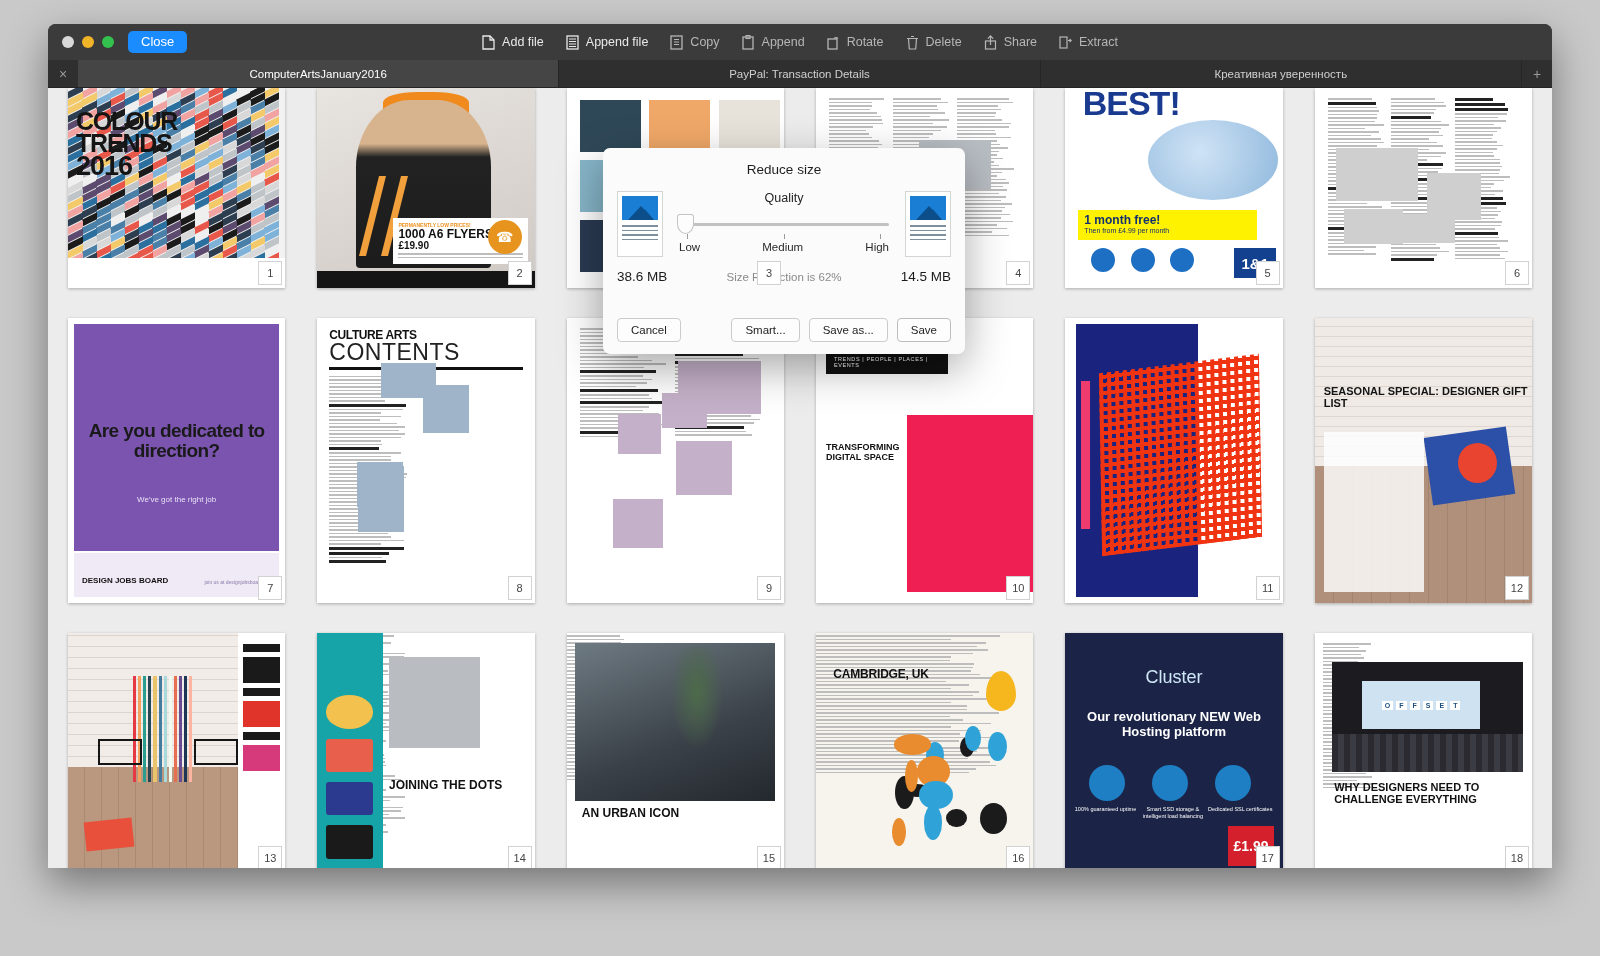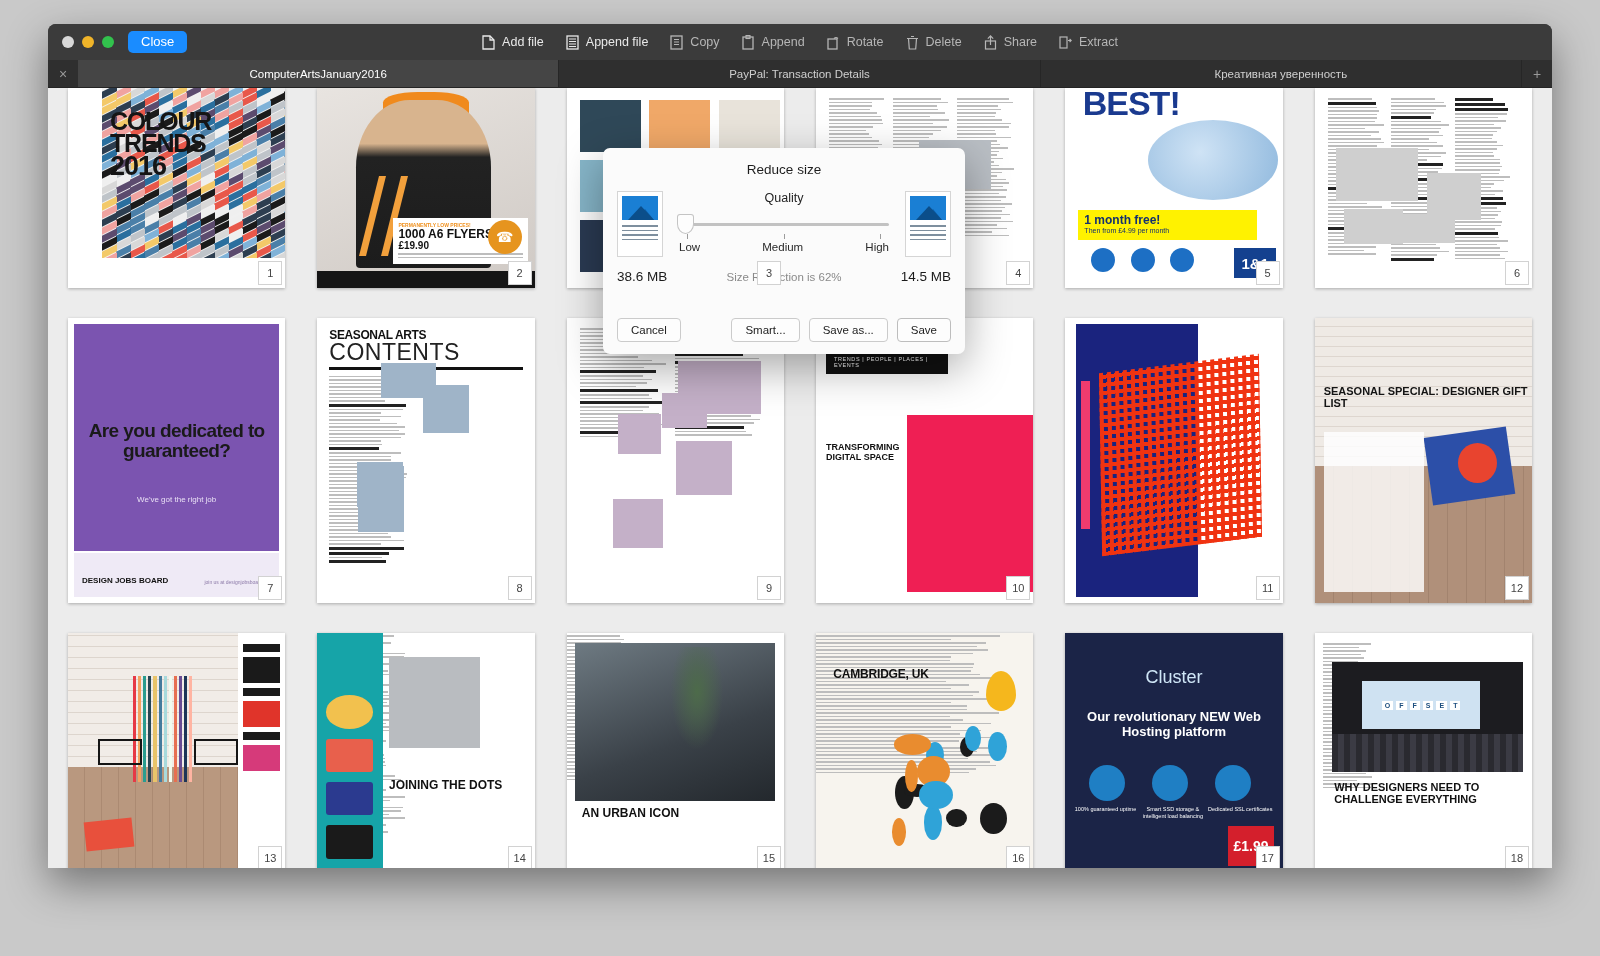--- a/index.html
+++ b/index.html
@@ -78,21 +78,21 @@
   .r2 .thumb{height:285px;}
   .r3 .thumb{height:240px;}
   .pgnum{
     position:absolute;right:3px;bottom:3px;width:24px;height:24px;
     background:#fff;border:1px solid #d2d2d2;color:#444;
     font-size:11px;display:flex;align-items:center;justify-content:center;
     z-index:5;
   }
 
   
-  .pg{position:absolute;inset:0;margin-left:34px;}
+  .pg{position:absolute;inset:0;}
   .txtline{background:#bdbdbd;height:1.5px;margin:2px 0;}
 
   
   .chev{position:absolute;inset:0;overflow:hidden;background:#f2f2f2;}
   .chev i{position:absolute;width:15px;height:7px;transform:skewY(-26deg);}
   .ct-text{position:absolute;left:8px;top:22px;color:#151515;}
   .ct-text .a{font-size:25px;font-weight:800;line-height:.88;letter-spacing:-1.2px;}
   .ct-text .b{font-size:27px;font-weight:800;line-height:.9;letter-spacing:-1px;}
   .ct-foot{position:absolute;left:0;right:0;bottom:0;height:30px;background:#fff;}
 
@@ -1128,34 +1128,34 @@
                 <div style="position: absolute; left: 9.9578%; top: 29.7754%; width: 37.694%; height: 26.9282%; background: rgb(207, 207, 207);"></div>
               </div>
           </div>
           <div class="pgnum">6</div>
         </div>
 
         <div class="cell r2">
           <div class="thumb">
             <div class="p7">
               <div class="box"></div>
-              <div class="q">Are you dedicated to guaranteed?</div>
+              <div class="q">Are you dedicated to direction?</div>
               <div class="sub">We've got the right job</div>
               <div class="foot"></div>
               <div class="logo">DESIGN JOBS BOARD</div>
               <div class="url">join us at designjobsboard.com</div>
             </div>
           </div>
           <div class="pgnum">7</div>
         </div>
 
         <div class="cell r2">
           <div class="thumb">
             <div class="p8">
-              <div class="ca">SEASONAL ARTS</div>
+              <div class="ca">CULTURE ARTS</div>
               <div class="cont">CONTENTS</div>
               <div class="rule"></div>
               <div id="p8art">
                   <div class="c" style="left: 6%; width: 41%;">
                     <div class="txtline" style="width: 69.1484%;"></div>
                     <div class="txtline" style="width: 81.7125%;"></div>
                     <div class="txtline" style="width: 75.1183%;"></div>
                     <div class="txtline" style="width: 64.9697%;"></div>
                     <div class="txtline" style="width: 86.3808%;"></div>
                     <div class="txtline" style="width: 79.6355%;"></div>

